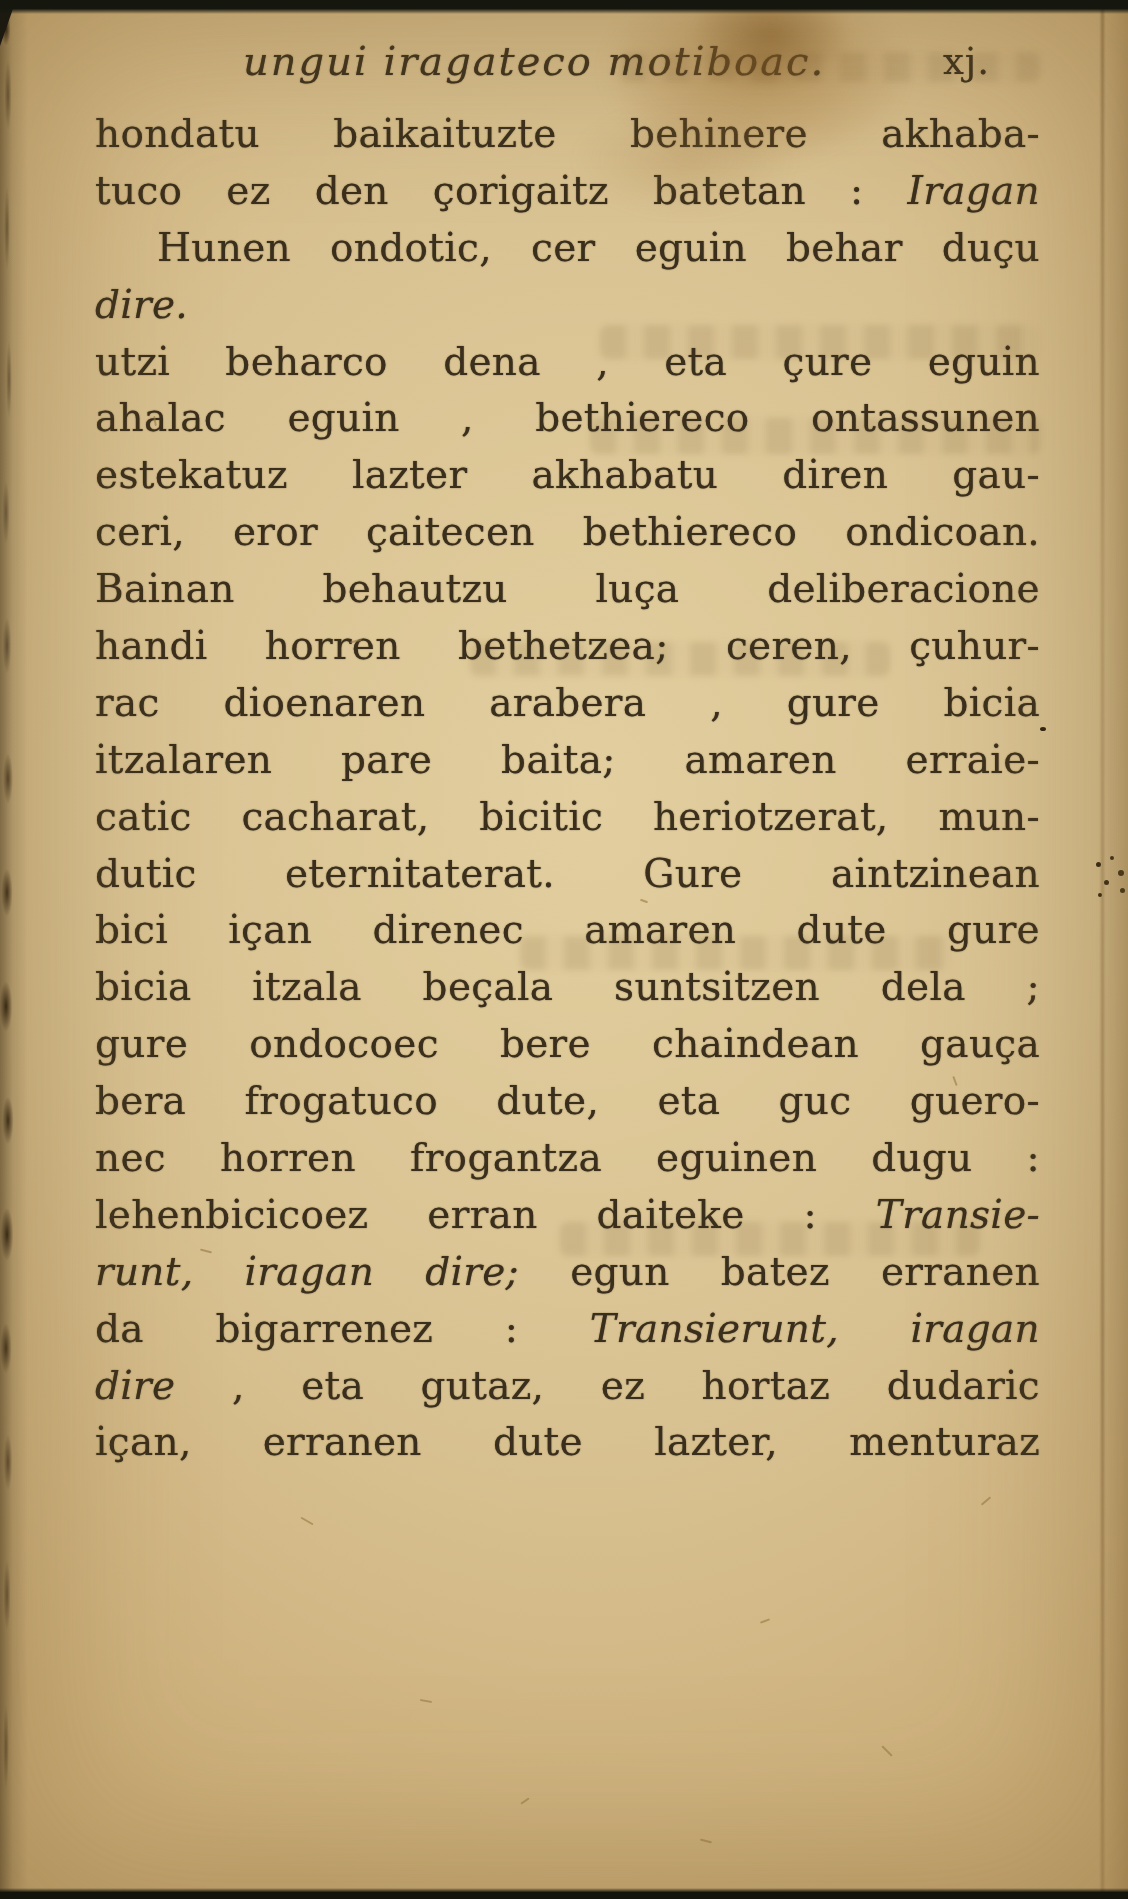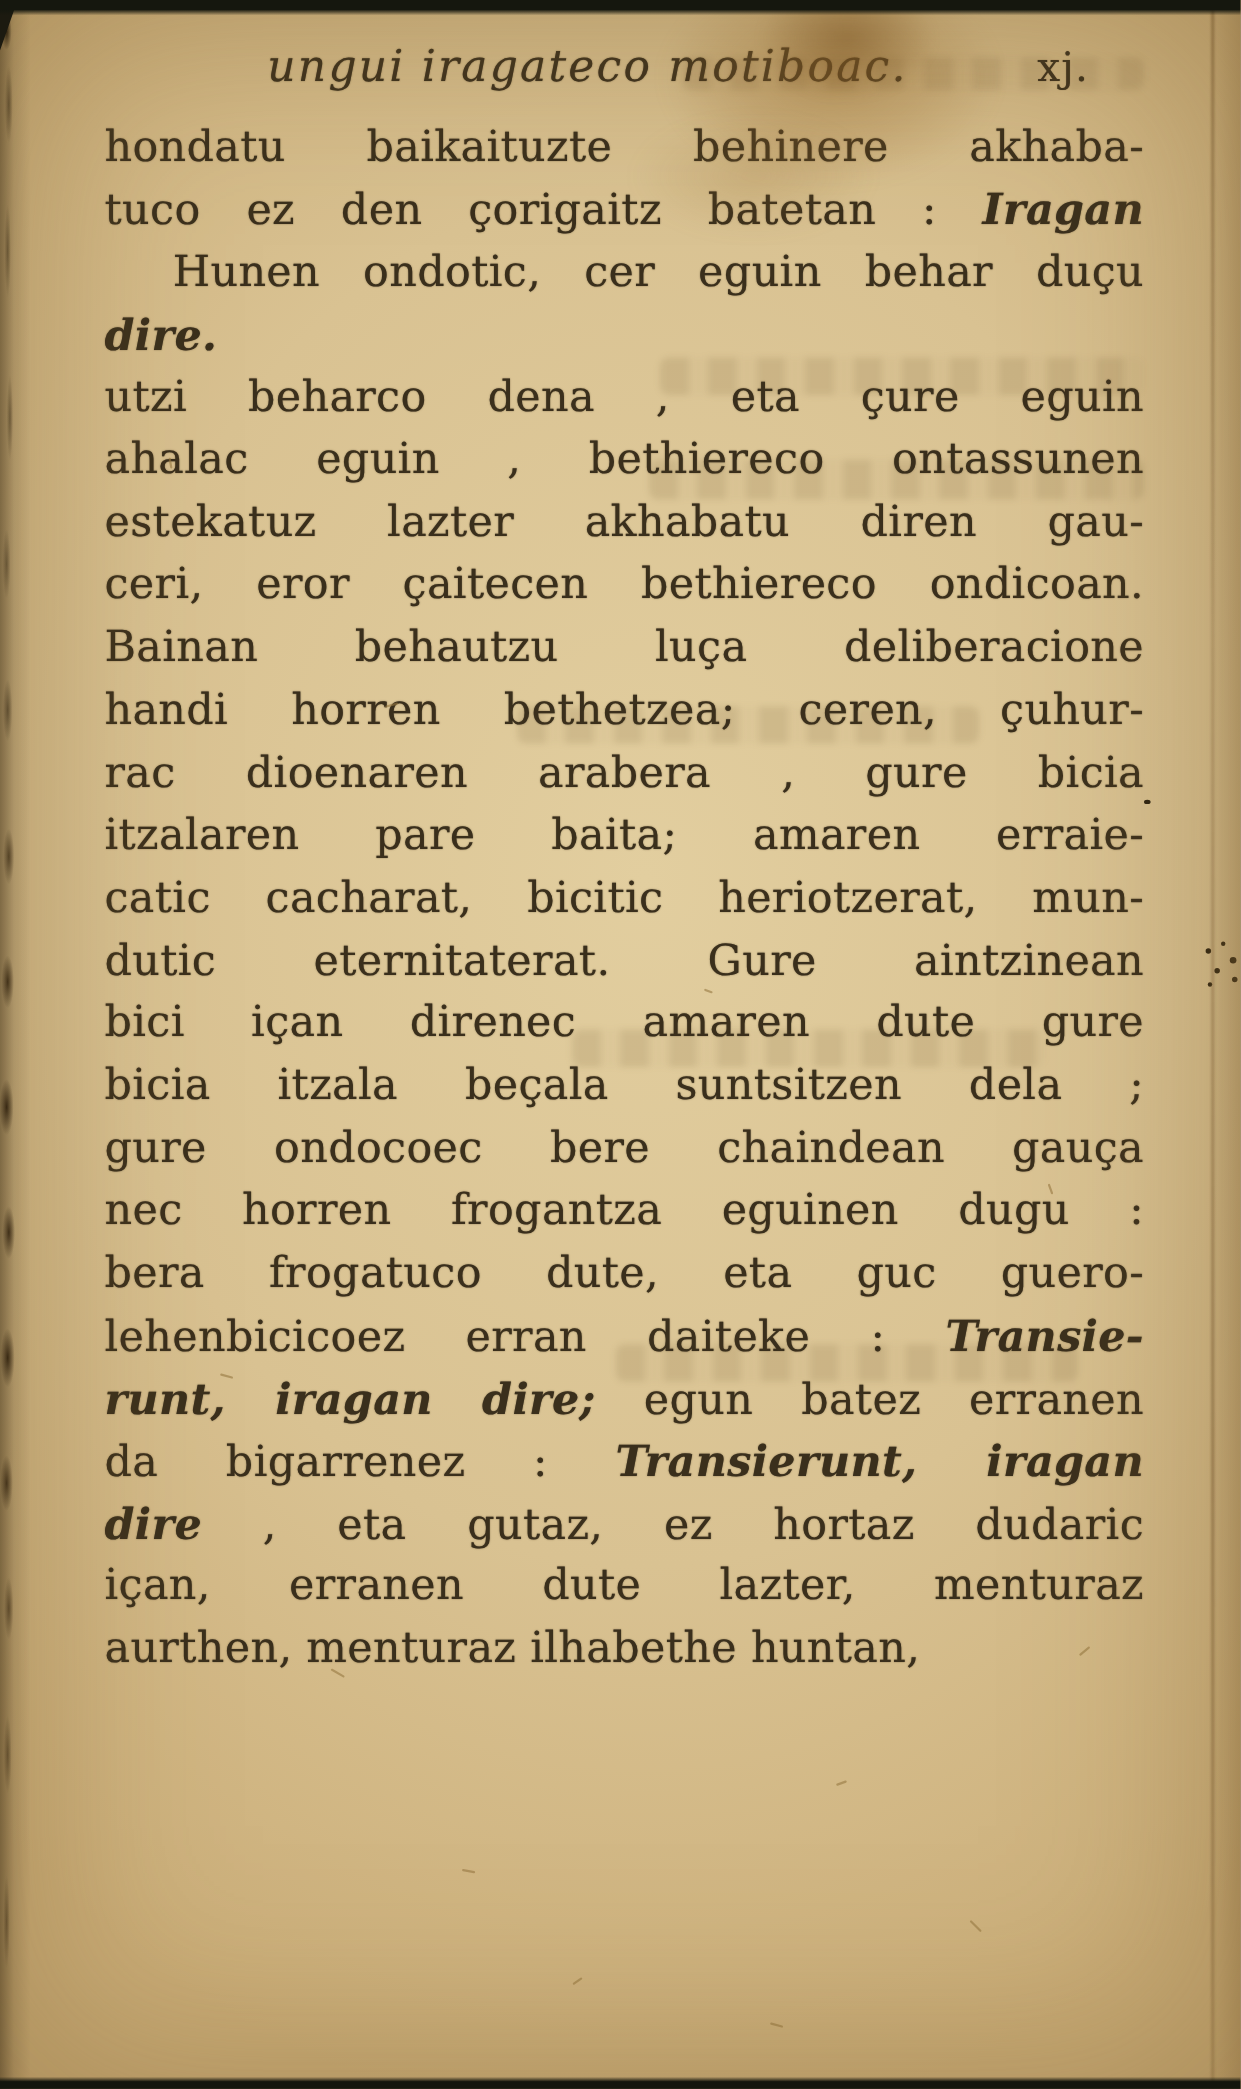--- a/index.html
+++ b/index.html
@@ -19,21 +19,21 @@
   .title{position:absolute;left:243px;top:0;font-style:italic;font-size:40px;letter-spacing:2px;white-space:nowrap;
          text-shadow:0 0 1px rgba(58,47,28,.6),0 0 2px rgba(58,47,28,.22);}
   .pageno{position:absolute;right:138px;top:2px;font-size:37px;letter-spacing:1px;
          text-shadow:0 0 1px rgba(58,47,28,.6);}
   
   .bodytext{position:absolute;top:106px;left:95px;width:945px;}
   .line{height:56.9px;line-height:56.9px;font-size:39px;letter-spacing:.3px;
         text-shadow:0 0 1px rgba(58,47,28,.6),0 0 2px rgba(58,47,28,.22);}
   .just{text-align:justify;text-align-last:justify;text-justify:inter-word;}
   .ind{text-indent:62px;}
-  .it{font-style:italic;font-weight:bold;}
+  .it{font-style:italic;}
   
   .stain{position:absolute;border-radius:50%;pointer-events:none;}
   .stain1{left:600px;top:-30px;width:310px;height:200px;filter:blur(7px);
     background:radial-gradient(closest-side, rgba(150,104,42,.42), rgba(150,104,42,.22) 55%, transparent);}
   .stain1b{left:690px;top:-20px;width:160px;height:110px;filter:blur(5px);
     background:radial-gradient(closest-side, rgba(120,80,30,.5), transparent);}
   .stain2{left:575px;top:105px;width:220px;height:110px;filter:blur(8px);
     background:radial-gradient(closest-side, rgba(150,110,50,.22), transparent);}
   .ghost{position:absolute;filter:blur(3px);border-radius:8px;pointer-events:none;
     background:repeating-linear-gradient(90deg, rgba(115,92,50,.15) 0 26px, rgba(115,92,50,.03) 26px 44px);}
@@ -98,28 +98,27 @@
       <div class="line just"><span>ceri, eror çaitecen bethiereco ondicoan.</span></div>
       <div class="line just"><span>Bainan behautzu luça deliberacione</span></div>
       <div class="line just"><span>handi horren bethetzea; ceren, çuhur-</span></div>
       <div class="line just"><span>rac dioenaren arabera , gure bicia</span></div>
       <div class="line just"><span>itzalaren pare baita; amaren erraie-</span></div>
       <div class="line just"><span>catic cacharat, bicitic heriotzerat, mun-</span></div>
       <div class="line just"><span>dutic eternitaterat. Gure aintzinean</span></div>
       <div class="line just"><span>bici içan direnec amaren dute gure</span></div>
       <div class="line just"><span>bicia itzala beçala suntsitzen dela ;</span></div>
       <div class="line just"><span>gure ondocoec bere chaindean gauça</span></div>
+      <div class="line just"><span>bera frogatuco dute, eta guc guero-</span></div>
       <div class="line just"><span>nec horren frogantza eguinen dugu :</span></div>
-      <div class="line just"><span>bera frogatuco dute, eta guc guero-</span></div>
       <div class="line just"><span>lehenbicicoez erran daiteke : </span><span class="it">Transie-</span></div>
       <div class="line just"><span class="it">runt, iragan dire;</span><span> egun batez erranen</span></div>
       <div class="line just"><span>da bigarrenez : </span><span class="it">Transierunt, iragan</span></div>
       <div class="line just"><span class="it">dire</span><span> , eta gutaz, ez hortaz dudaric</span></div>
       <div class="line just"><span>içan, erranen dute lazter, menturaz</span></div>
-      <div class="line"><span>aurthen, menturaz ilhabethe huntan,</span></div>
     </div>
 
   <div class="stain stain1"></div>
   <div class="stain stain1b"></div>
   <div class="stain stain2"></div>
 
   <div class="speck" style="left:300px;top:1520px;width:14px;transform:rotate(30deg);"></div>
   <div class="speck" style="left:760px;top:1620px;width:10px;transform:rotate(-20deg);"></div>
   <div class="speck" style="left:420px;top:1700px;width:12px;transform:rotate(10deg);"></div>
   <div class="speck" style="left:880px;top:1750px;width:14px;transform:rotate(45deg);"></div>

